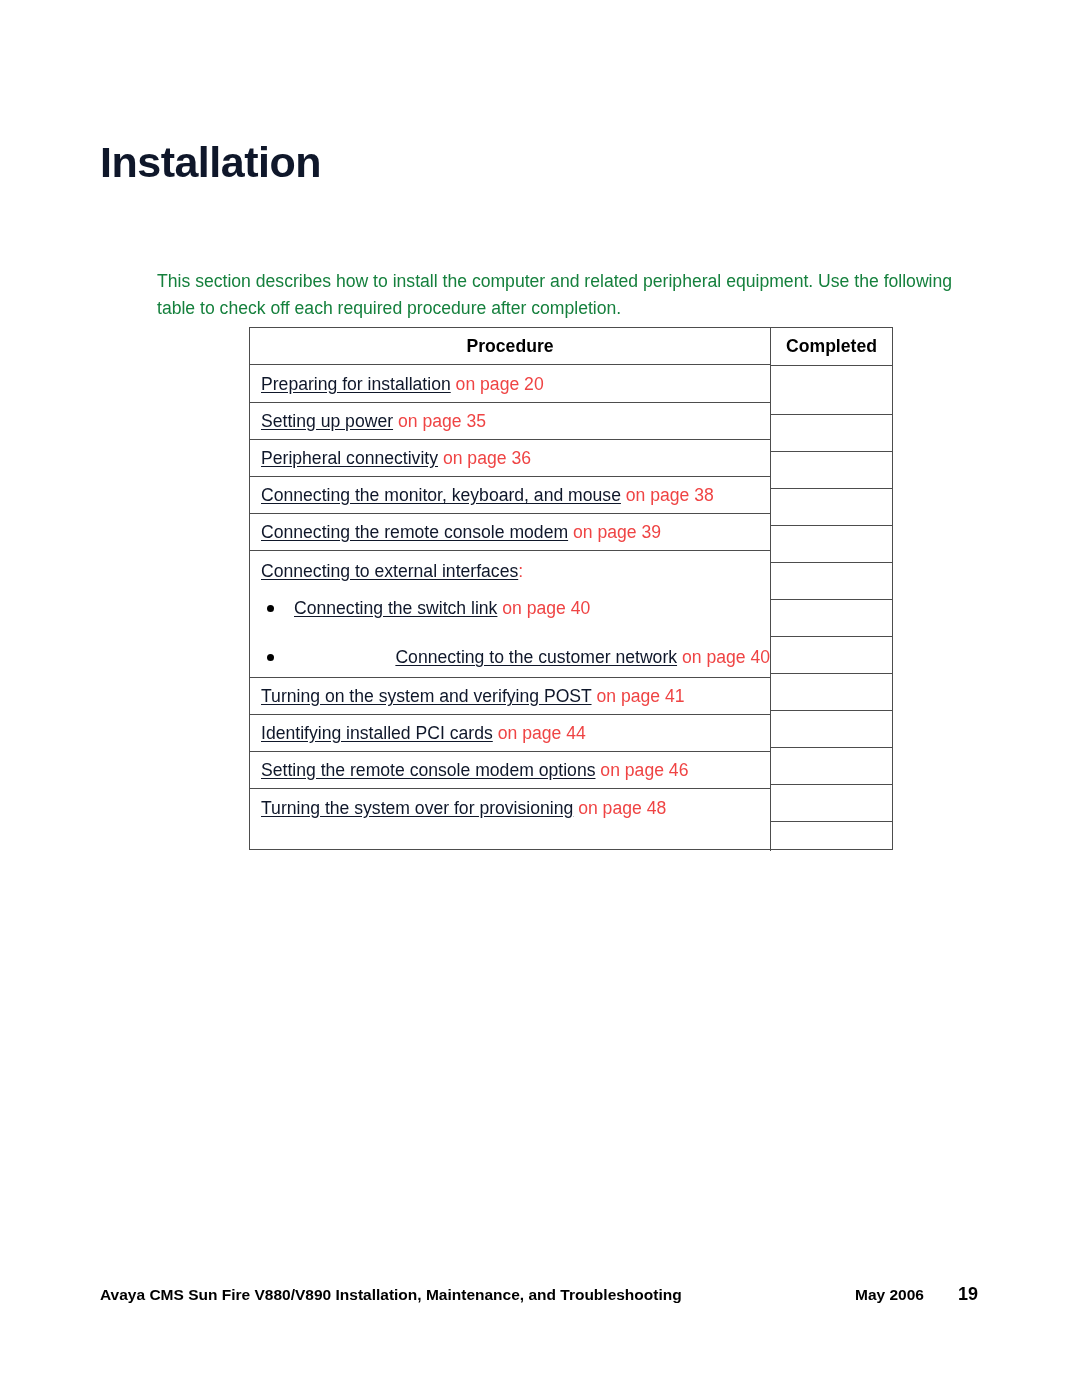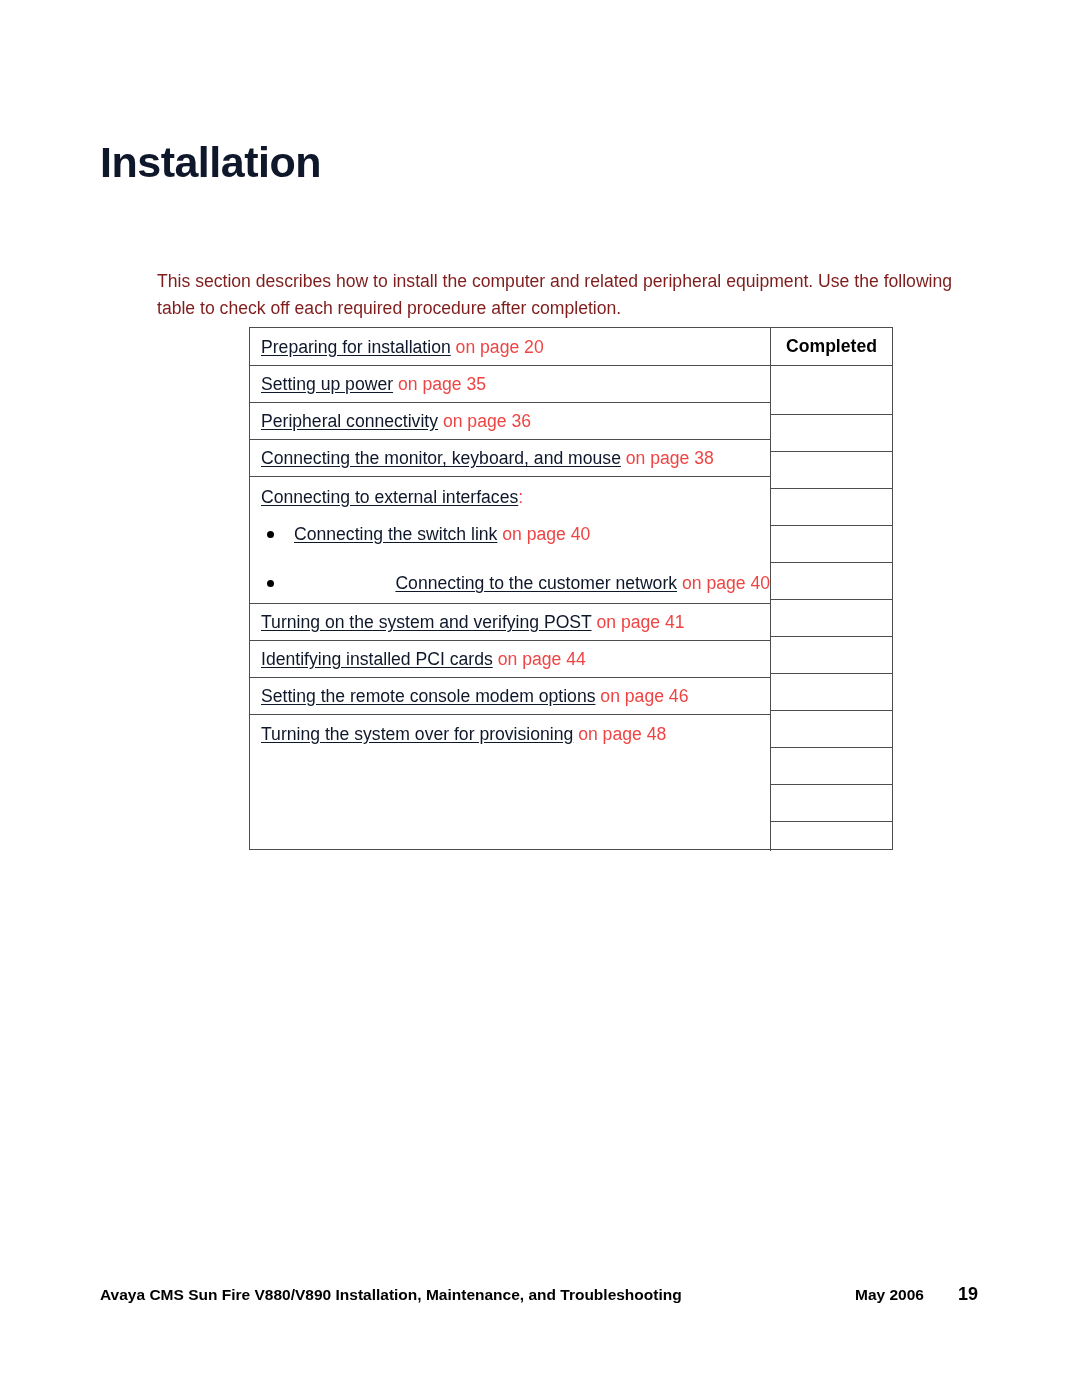--- a/index.html
+++ b/index.html
@@ -29,21 +29,21 @@
   }
 
   
   #intro-paragraph {
     position: absolute;
     left: 157px;
     top: 250px;
     width: 806px;
     font-size: 17.6px;
     line-height: 27px;
-    color: #7f1d1d;
+    color: #15803d;
   }
 
   
   #procedure-table {
     position: absolute;
     left: 249px;
     top: 327px;
     width: 644px;
   }
   .tbl {
@@ -183,38 +183,42 @@
 
 <h1 id="page-title">Installation</h1>
 
 <p id="intro-paragraph">This section describes how to install the computer and related peripheral equipment. Use the following table to check off each required procedure after completion.</p>
 
 <div id="procedure-table">
   <div class="tbl" id="tbl" style="height: 523px;">
 
     <div class="col-procedure" id="col-procedure" style="height: 523px;">
 
+      <div class="hdr-cell">Procedure</div>
 
       <div class="proc-row" style="height:38px;">
         <span class="rowtext"><a class="xref">Preparing for installation</a><span class="plain"> on page 20</span></span>
       </div>
 
 
       <div class="proc-row" style="height:37px;">
         <span class="rowtext"><a class="xref">Setting up power</a><span class="plain"> on page 35</span></span>
       </div>
 
       <div class="proc-row" style="height:37px;">
         <span class="rowtext"><a class="xref">Peripheral connectivity</a><span class="plain"> on page 36</span></span>
       </div>
 
       <div class="proc-row" style="height:37px;">
         <span class="rowtext"><a class="xref">Connecting the monitor, keyboard, and mouse</a><span class="plain"> on page 38</span></span>
       </div>
 
+      <div class="proc-row" style="height:37px;">
+        <span class="rowtext"><a class="xref">Connecting the remote console modem</a><span class="plain"> on page 39</span></span>
+      </div>
 
       <div class="proc-group">
         <div class="group-lead"><a class="xref">Connecting to external interfaces</a><span class="plain">:</span></div>
 
         <div class="bullet-line">
           <span class="bullet-dot"></span>
           <a class="xref">Connecting the switch link</a><span class="plain"> on page 40</span>
         </div>
 
         <div class="bullet-line">

